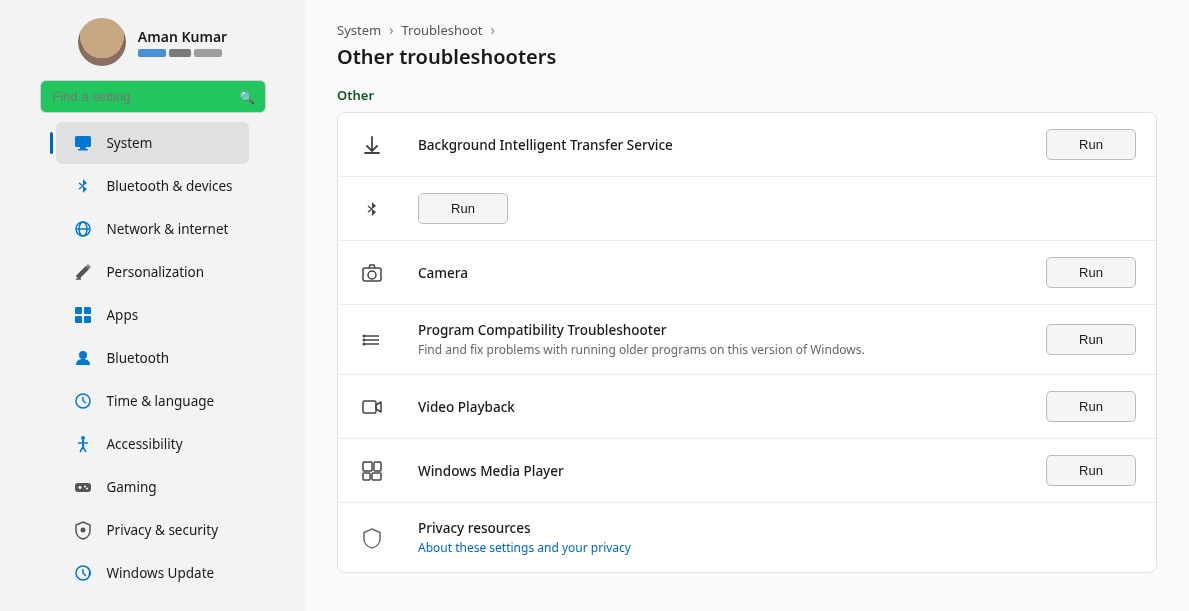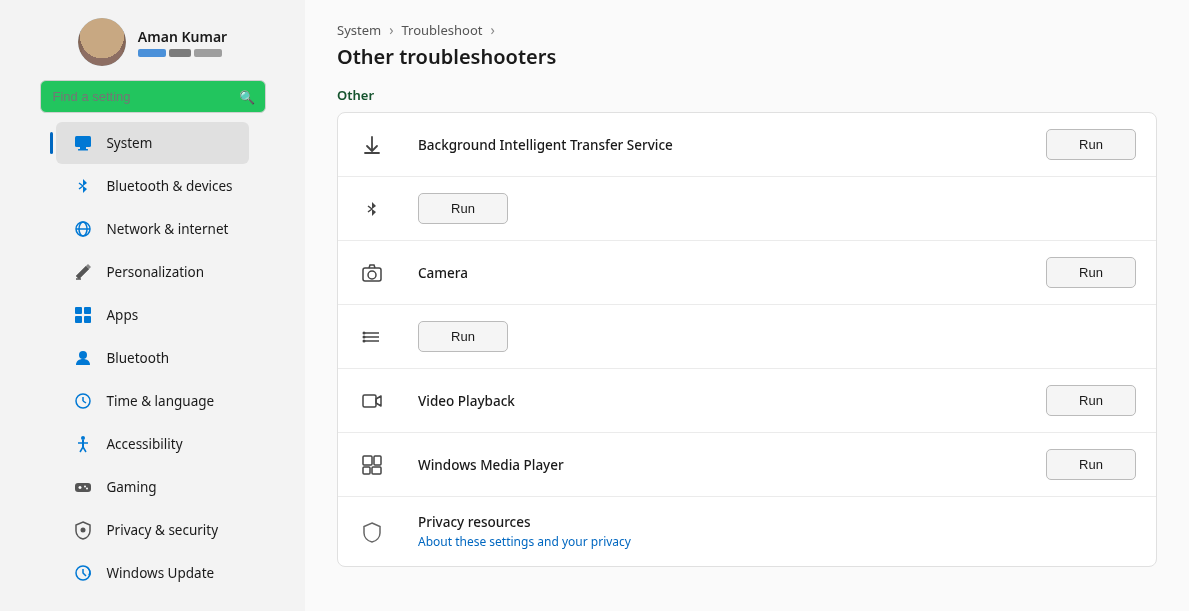--- a/index.html
+++ b/index.html
@@ -434,20 +434,24 @@
       <div class="item-icon">
         <svg width="22" height="22" viewBox="0 0 22 22">
           <line x1="4" y1="7" x2="18" y2="7" stroke="#444" stroke-width="1.5"></line>
           <line x1="4" y1="11" x2="18" y2="11" stroke="#444" stroke-width="1.5"></line>
           <line x1="4" y1="15" x2="18" y2="15" stroke="#444" stroke-width="1.5"></line>
           <circle cx="3" cy="7" r="1.5" fill="#444"></circle>
           <circle cx="3" cy="11" r="1.5" fill="#444"></circle>
           <circle cx="3" cy="15" r="1.5" fill="#444"></circle>
         </svg>
       </div>
+      <div class="item-info">
+        <div class="item-title">Program Compatibility Troubleshooter</div>
+        <div class="item-desc">Find and fix problems with running older programs on this version of Windows.</div>
+      </div>
       <button class="run-btn">Run</button>
     </div>
 
     <div class="troubleshooter-item">
       <div class="item-icon">
         <svg width="22" height="22" viewBox="0 0 22 22">
           <rect x="2" y="5" width="13" height="12" rx="1.5" fill="none" stroke="#444" stroke-width="1.5"></rect>
           <path d="M15 9 L20 6 L20 16 L15 13 Z" fill="none" stroke="#444" stroke-width="1.5" stroke-linejoin="round"></path>
         </svg>
       </div>

